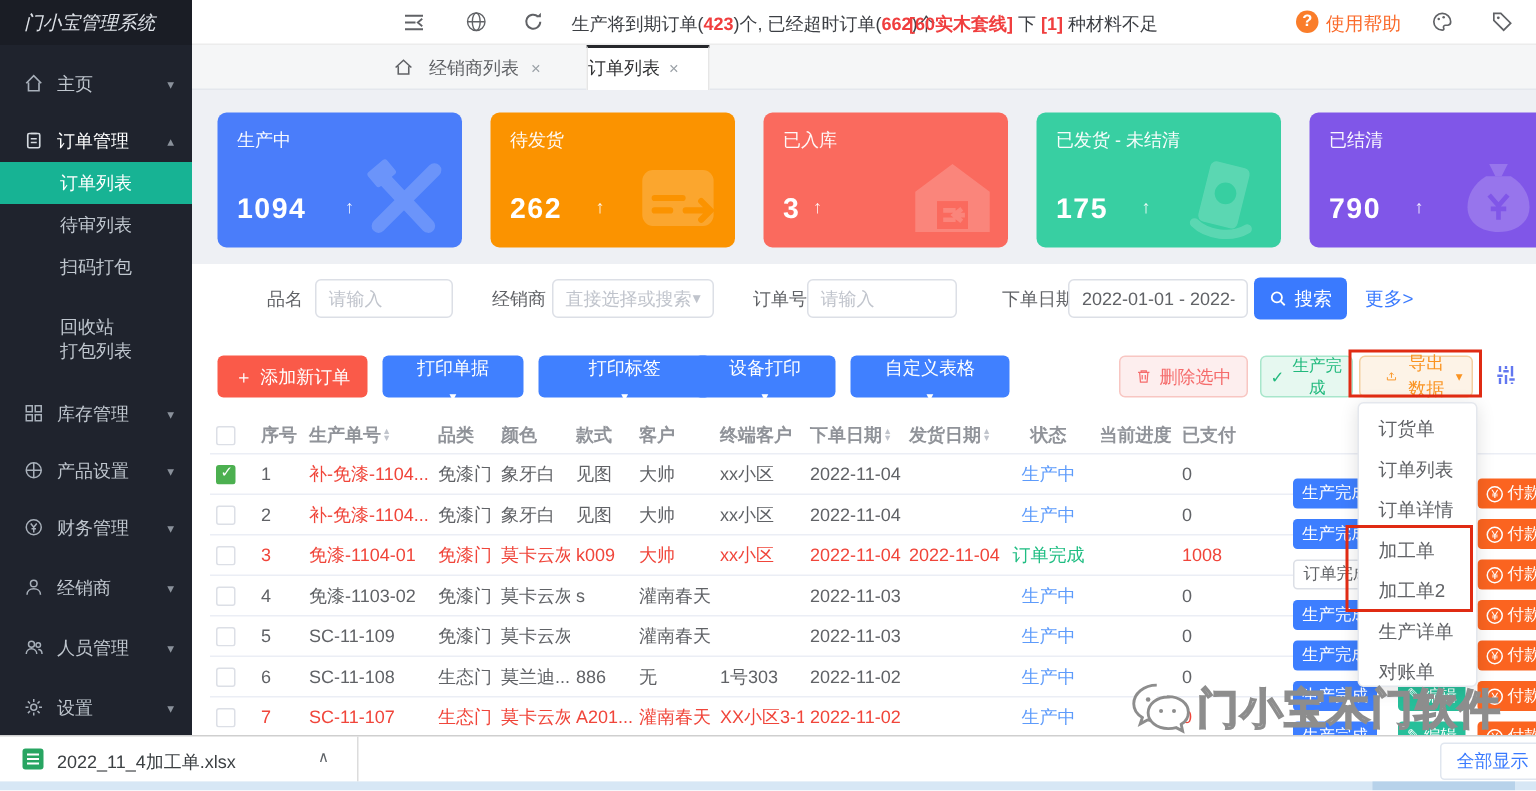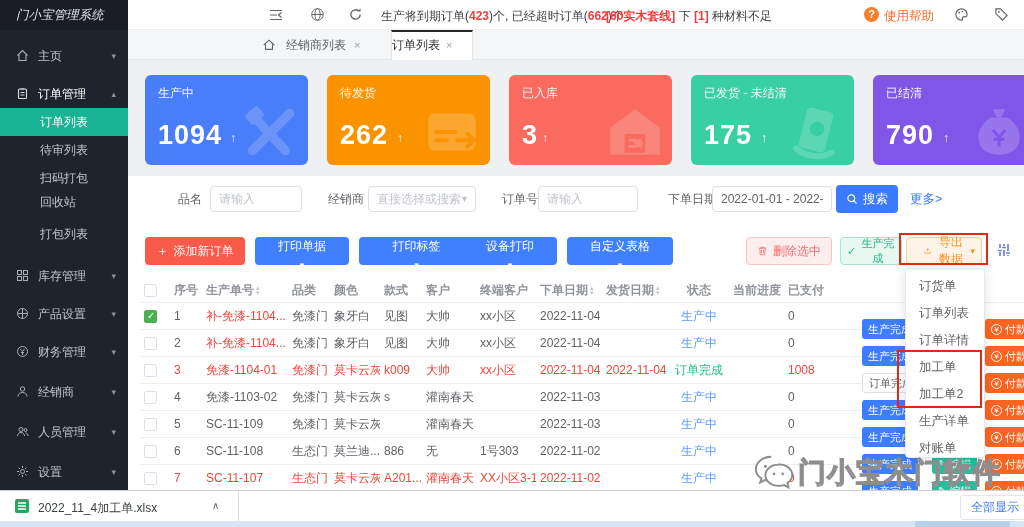--- a/index.html
+++ b/index.html
@@ -30,21 +30,21 @@
   
   .tabbar{position:absolute;left:128px;top:30px;width:896px;height:30px;background:#f5f6f7;border-bottom:1px solid #e4e7ed;z-index:2;}
   .tab-plain{position:absolute;left:158px;top:0;height:30px;line-height:30px;color:#606266;font-size:12px;cursor:pointer;}
   .tab-plain .x{margin-left:8px;color:#9aa0a6;font-size:11px;}
   .tab-active{position:absolute;left:236px;top:0;width:82px;height:30px;line-height:27px;text-align:left;background:#fff;border-top:2px solid #26282c;border-left:1px solid #e6e6e6;border-right:1px solid #e6e6e6;color:#303133;font-size:12px;cursor:pointer;margin-left:27px;}
   .tab-active .x{margin-left:6px;color:#9aa0a6;font-size:11px;}
 
   
   .card{position:absolute;top:75px;height:90px;width:163px;border-radius:6px;color:#fff;overflow:hidden;cursor:pointer;}
   .card .clabel{position:absolute;left:13px;top:10px;font-size:12px;opacity:.96;}
-  .card .cval{position:absolute;left:13px;bottom:14px;font-size:27px;font-weight:bold;letter-spacing:1px;}
+  .card .cval{position:absolute;left:13px;bottom:14px;font-size:19px;font-weight:bold;letter-spacing:1px;}
   .card .cup{position:absolute;bottom:20px;font-size:12px;opacity:.95;}
   .card svg{position:absolute;right:6px;bottom:2px;opacity:.18;}
 
   
   .panel{position:absolute;left:128px;top:176px;width:896px;height:314px;background:#fff;overflow:hidden;z-index:1;}
   .flabel{position:absolute;top:15px;font-size:12px;color:#606266;}
   .finput{position:absolute;top:10px;height:26px;border:1px solid #dcdfe6;border-radius:4px;background:#fff;font-size:12px;color:#606266;padding:0 8px;}
   .finput::placeholder{color:#c0c4cc;}
   .fselect{position:absolute;top:10px;height:26px;border:1px solid #dcdfe6;border-radius:4px;background:#fff;line-height:24px;padding:0 8px;color:#c0c4cc;cursor:pointer;}
   .fselect .car{position:absolute;right:6px;top:0;font-size:9px;color:#c0c4cc;}
@@ -125,21 +125,21 @@
       <svg width="13" height="13" viewBox="0 0 13 13">
           <rect x="2.5" y="2" width="8" height="9.5" rx="1" fill="none" stroke="#d5dae0" stroke-width="1.1"></rect>
           <path d="M4.5 2h4M4.5 5.5h4M4.5 8h4" stroke="#d5dae0" stroke-width="1.1"></path>
         </svg>
       <span class="slabel">订单管理</span>
       <span class="sarrow">▴</span>
     </div>
     <div class="schild active" style="top:108px"><span>订单列表</span></div>
     <div class="schild" style="top:136px"><span>待审列表</span></div>
     <div class="schild" style="top:164px"><span>扫码打包</span></div>
-    <div class="schild" style="top:188px"><span>回收站</span></div>
+    <div class="schild" style="top:204px"><span>回收站</span></div>
     <div class="schild" style="top:220px"><span>打包列表</span></div>
 
     <div class="sgroup" style="top:262px">
       <svg width="13" height="13" viewBox="0 0 13 13">
           <rect x="1.5" y="1.5" width="4" height="4" fill="none" stroke="#a8b0ba"></rect>
           <rect x="7.5" y="1.5" width="4" height="4" fill="none" stroke="#a8b0ba"></rect>
           <rect x="1.5" y="7.5" width="4" height="4" fill="none" stroke="#a8b0ba"></rect>
           <rect x="7.5" y="7.5" width="4" height="4" fill="none" stroke="#a8b0ba"></rect>
         </svg>
       <span class="slabel">库存管理</span>

